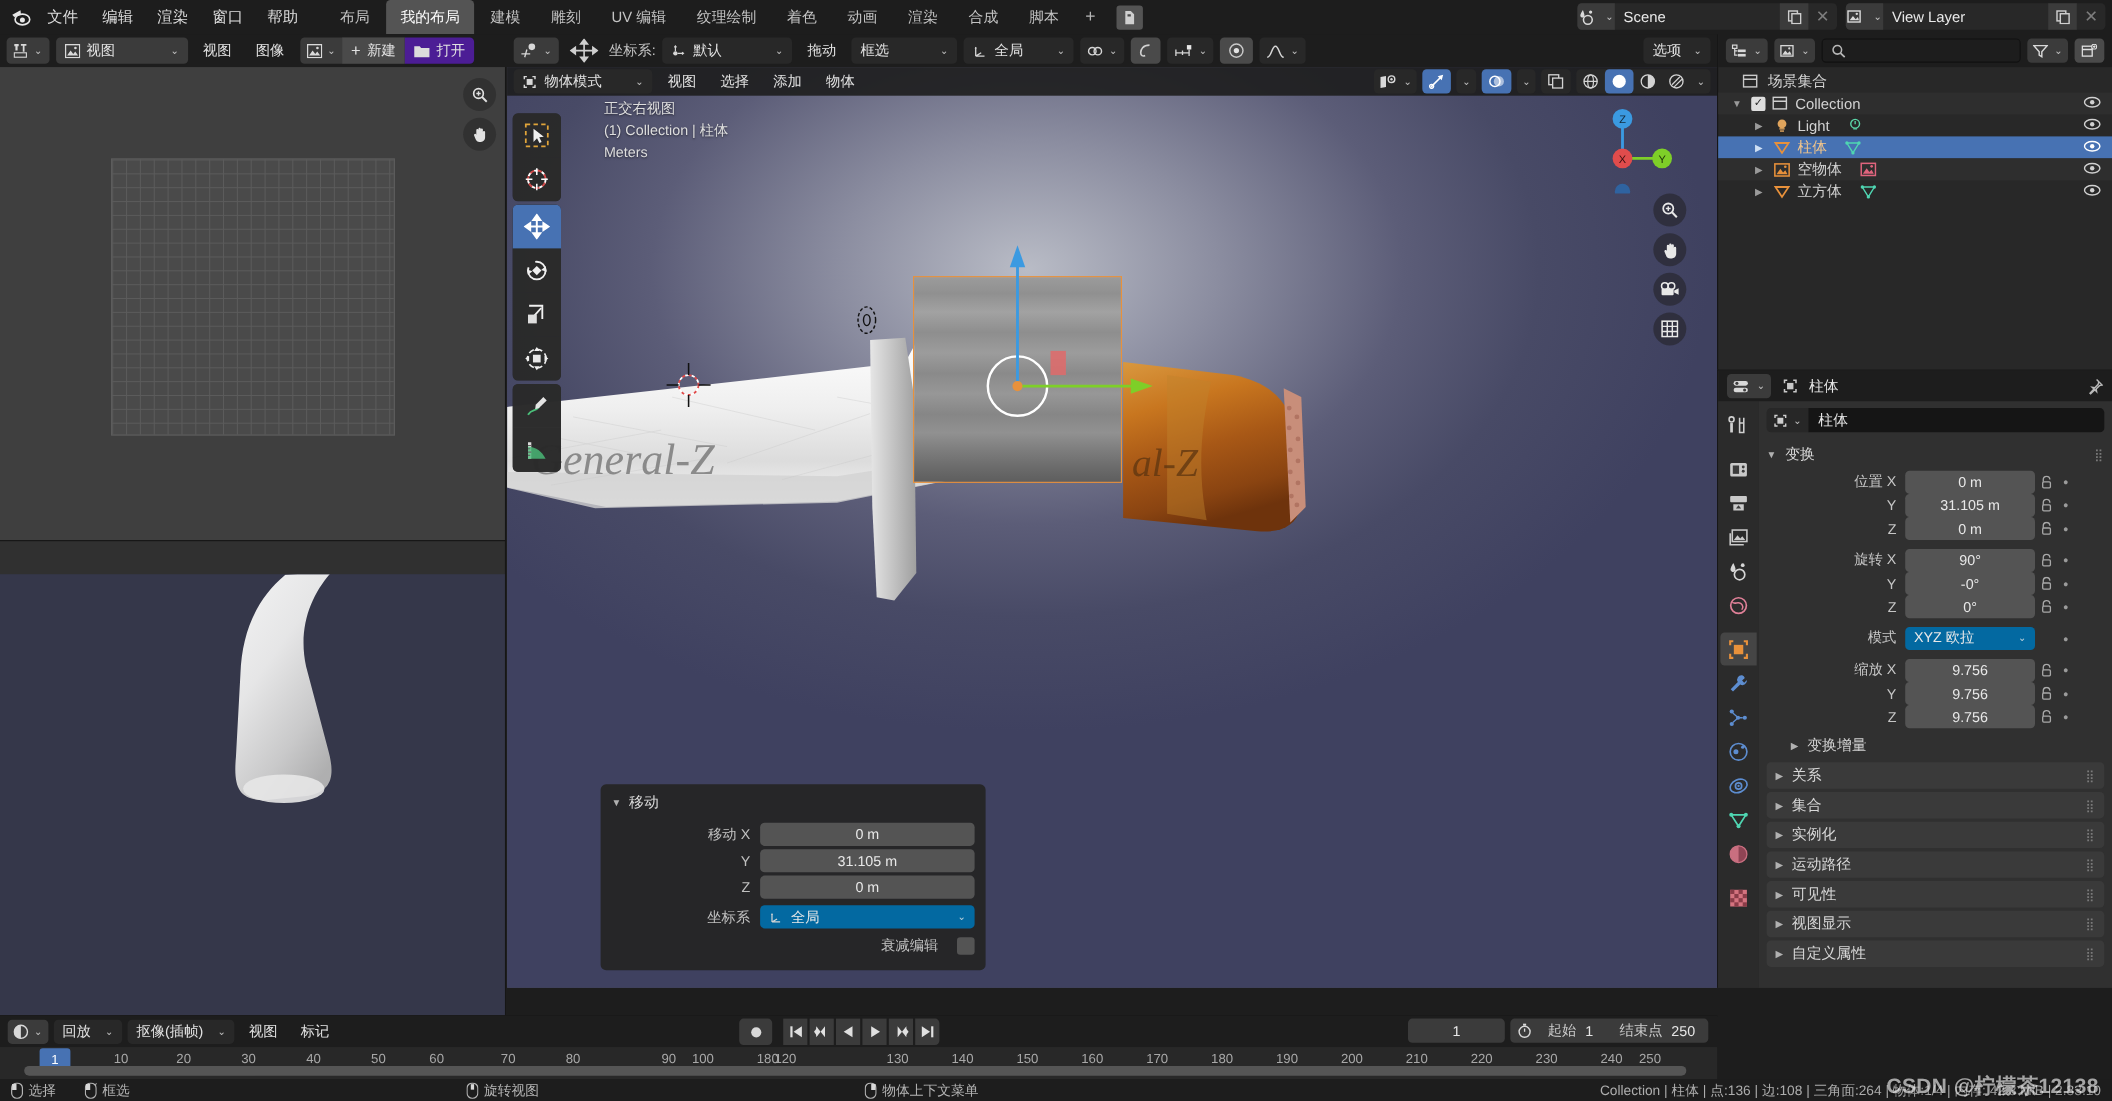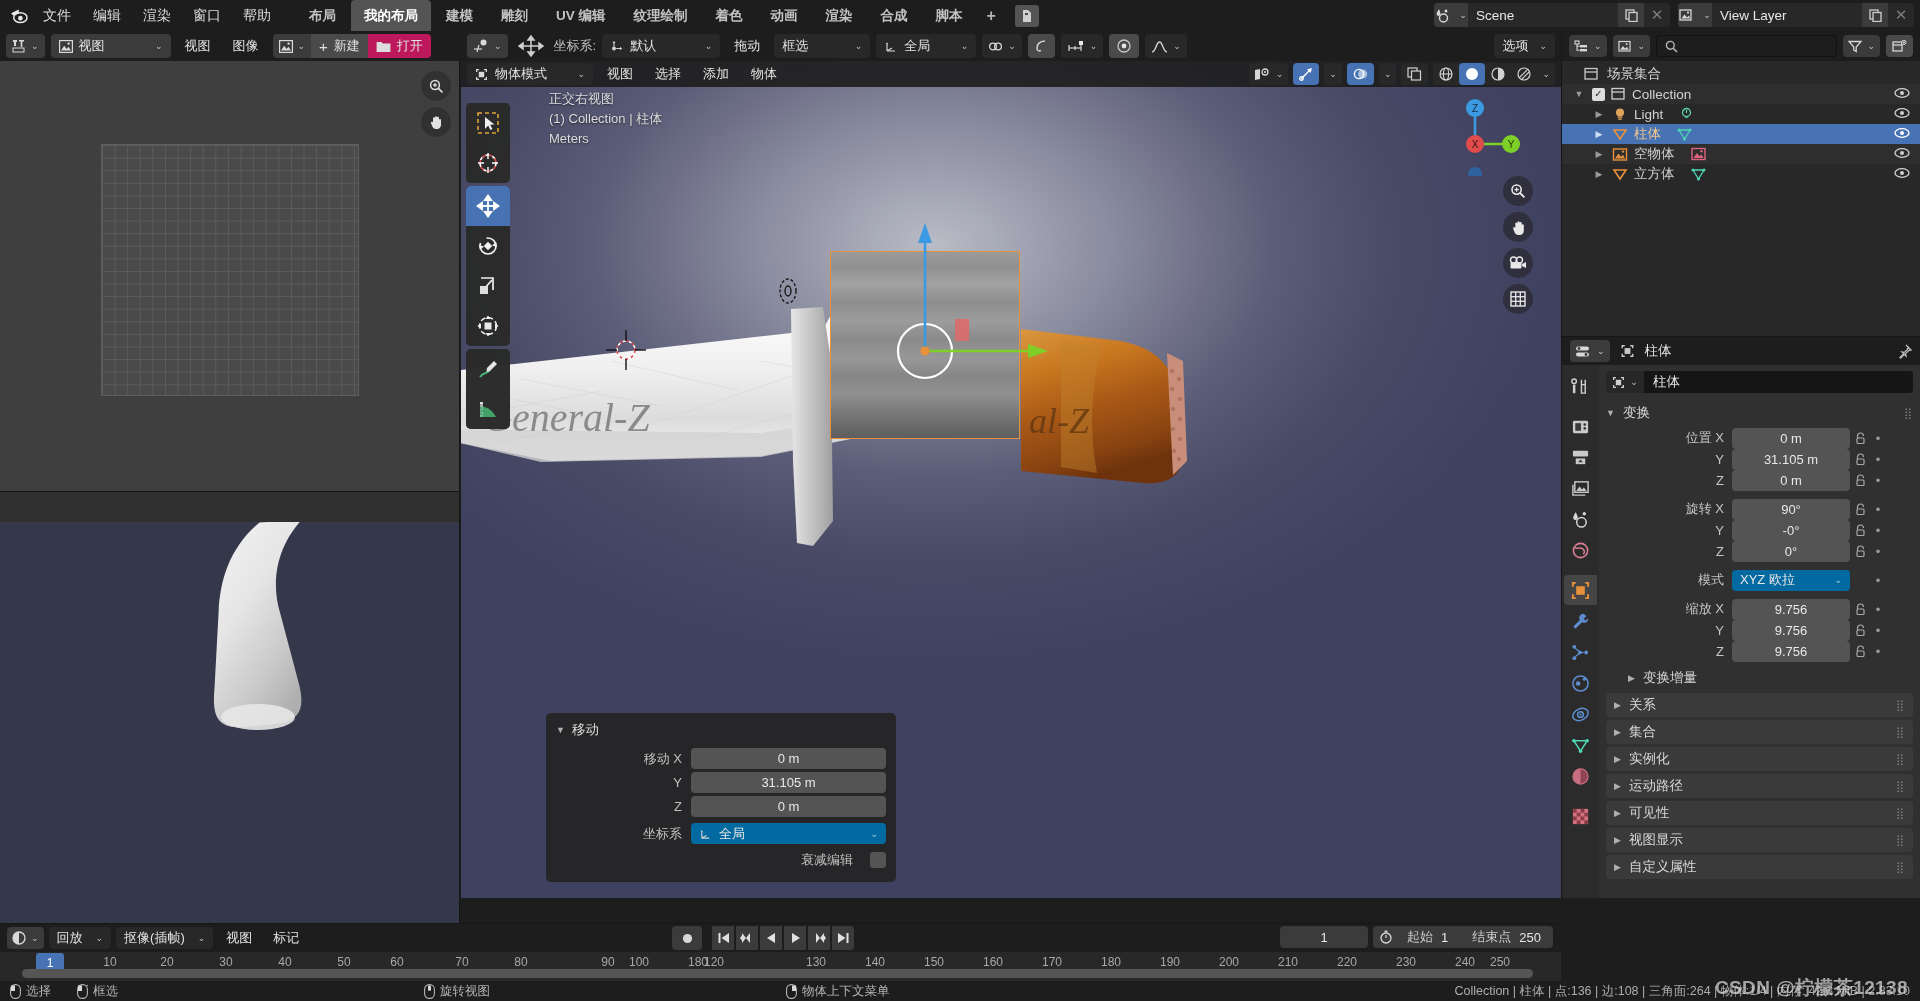--- a/index.html
+++ b/index.html
@@ -32,21 +32,21 @@
   svg{ display:block; }
 
   
   .topbar{
     position:absolute; left:0; top:0; width:1920px; height:31px;
     background:#1d1d1d; display:flex; align-items:center; padding-left:6px; gap:0;
   }
   .blender-logo{ width:26px;height:26px;display:flex;align-items:center;justify-content:center;}
   .menu-item{ padding:0 11px; height:26px; display:flex; align-items:center; font-size:14px; color:#dcdcdc;}
   .wstabs{ display:flex; align-items:center; margin-left:14px; gap:2px;}
-  .wstab{ padding:0 13px; height:31px; display:flex; align-items:center; font-size:13.5px; color:#c3c3c3;font-weight:bold;}
+  .wstab{ padding:0 13px; height:31px; display:flex; align-items:center; font-size:13.5px; color:#c3c3c3;}
   .wstab.active{ background:#545454; color:#fff; border-radius:4px 4px 0 0; height:31px;}
   .wstab.plus{ padding:0 9px; color:#b5b5b5; font-size:16px;}
   .ws-icon{ width:24px;height:22px;background:#545454;border-radius:3px;margin-left:8px;
             display:flex;align-items:center;justify-content:center;}
   .topright{ position:absolute; right:6px; top:3px; display:flex; align-items:center; gap:8px;}
   .datablock{ display:flex; align-items:center; background:#282828; border-radius:4px; height:24px;}
   .datablock .ico{ width:34px; height:24px; background:#3b3b3b; border-radius:4px 0 0 4px;
                    display:flex; align-items:center; justify-content:center; gap:2px;}
   .datablock .nm{ padding:0 10px 0 8px; min-width:150px; font-size:13.5px; color:#e8e8e8;}
   .datablock .act{ width:26px;height:24px; background:#3b3b3b; display:flex;align-items:center;justify-content:center;}
@@ -289,21 +289,21 @@
             <rect x="0.6" y="0.6" width="12.8" height="11.8" fill="none" stroke="#dadada" stroke-width="1.2"></rect>
             <path d="M2 10.5 L5.2 5.8 L7.6 9 L9.4 6.8 L12 10.5 Z" fill="#dadada"></path>
             <circle cx="9.6" cy="3.6" r="1.2" fill="#dadada"></circle>
           </svg>
         <span class="chev">⌄</span>
       </div>
       <div class="btn" style="background:#4a4a4a;border-radius:0;gap:6px;">
         <span style="font-size:15px;">+</span>
         <span>新建</span>
       </div>
-      <div class="btn" style="background:#be185d;border-radius:0 4px 4px 0;gap:6px;">
+      <div class="btn" style="background:#4c1d95;border-radius:0 4px 4px 0;gap:6px;">
         <svg width="15" height="13" viewBox="0 0 15 13">
             <path d="M0.6 2 h5 l1.2 1.6 h7.6 v8.4 h-13.8 z" fill="#dcdcdc"></path>
           </svg>
         <span>打开</span>
       </div>
     </div>
   </div>
 
   <div class="imgeditor">
     <div class="img-canvas">

